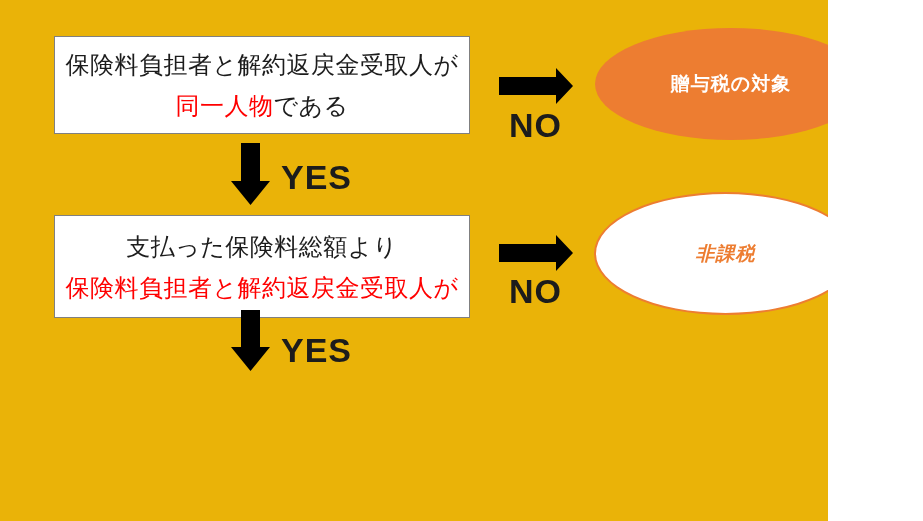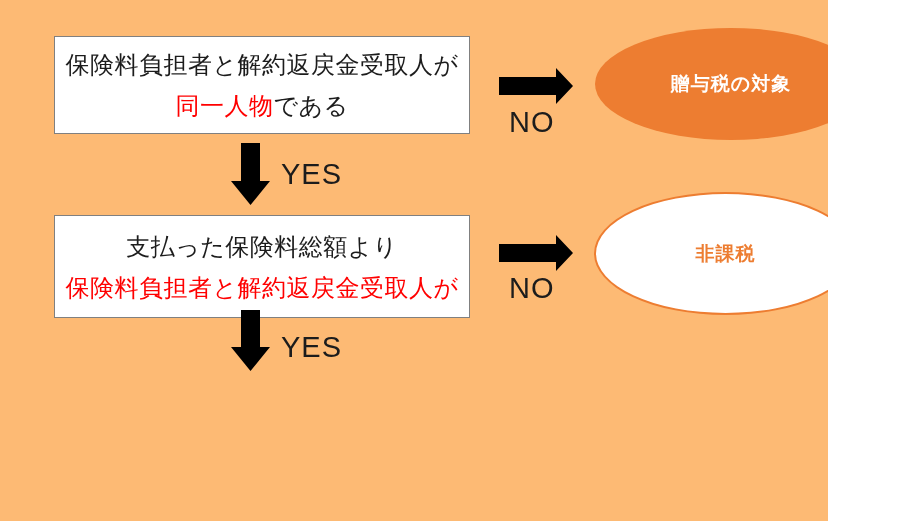--- a/index.html
+++ b/index.html
@@ -4,21 +4,21 @@
 <style>
   html, body {
     margin: 0;
     padding: 0;
     background: #ffffff;
   }
   .canvas {
     position: relative;
     width: 828px;
     height: 521px;
-    background: #fdba74;
+    background: #eab308;
     overflow: hidden;
     font-family: "Liberation Sans", "DejaVu Sans", sans-serif;
   }
   .qbox {
     position: absolute;
     left: 54px;
     width: 416px;
     box-sizing: border-box;
     border: 1.5px solid var(--box-border-gray, #808080);
     background: #ffffff;
@@ -35,24 +35,25 @@
   .box1 { top: 36px; height: 98px; }
   .box2 { top: 215px; height: 103px; }
   .red { color: var(--alert-red, #ff0000); }
   .arrow { position: absolute; display: block; }
   .ar1 { left: 499px; top: 68px; }
   .ar2 { left: 499px; top: 235px; }
   .da1 { left: 231px; top: 143px; }
   .da2 { left: 231px; top: 310px; }
   .branch-label {
     position: absolute;
-    font-size: 29px;
+    font-size: 34px;
     letter-spacing: 1px;
     color: var(--text-black, #1c1c1c);
     line-height: 1;
+    font-weight: bold;
   }
   .no1  { left: 509px; top: 108px; }
   .no2  { left: 509px; top: 274px; }
   .yes1 { left: 281px; top: 160px; }
   .yes2 { left: 281px; top: 333px; }
   .ellipse {
     position: absolute;
     border-radius: 50%;
     display: flex;
     align-items: center;
@@ -66,20 +67,21 @@
     left: 595px; top: 28px; width: 272px; height: 112px;
     background: var(--accent-orange, #ED7D31);
     color: #ffffff;
   }
   .e2 {
     left: 594px; top: 192px; width: 263px; height: 123px;
     box-sizing: border-box;
     background: #ffffff;
     border: 2.5px solid var(--accent-orange, #ED7D31);
     color: var(--accent-orange, #ED7D31);
+    font-style: italic;
   }
   .e3 {
     left: 125px; top: 382px; width: 270px; height: 123px;
     background: var(--accent-orange, #ED7D31);
     color: #ffffff;
   }
 </style>
 </head>
 <body>
 

